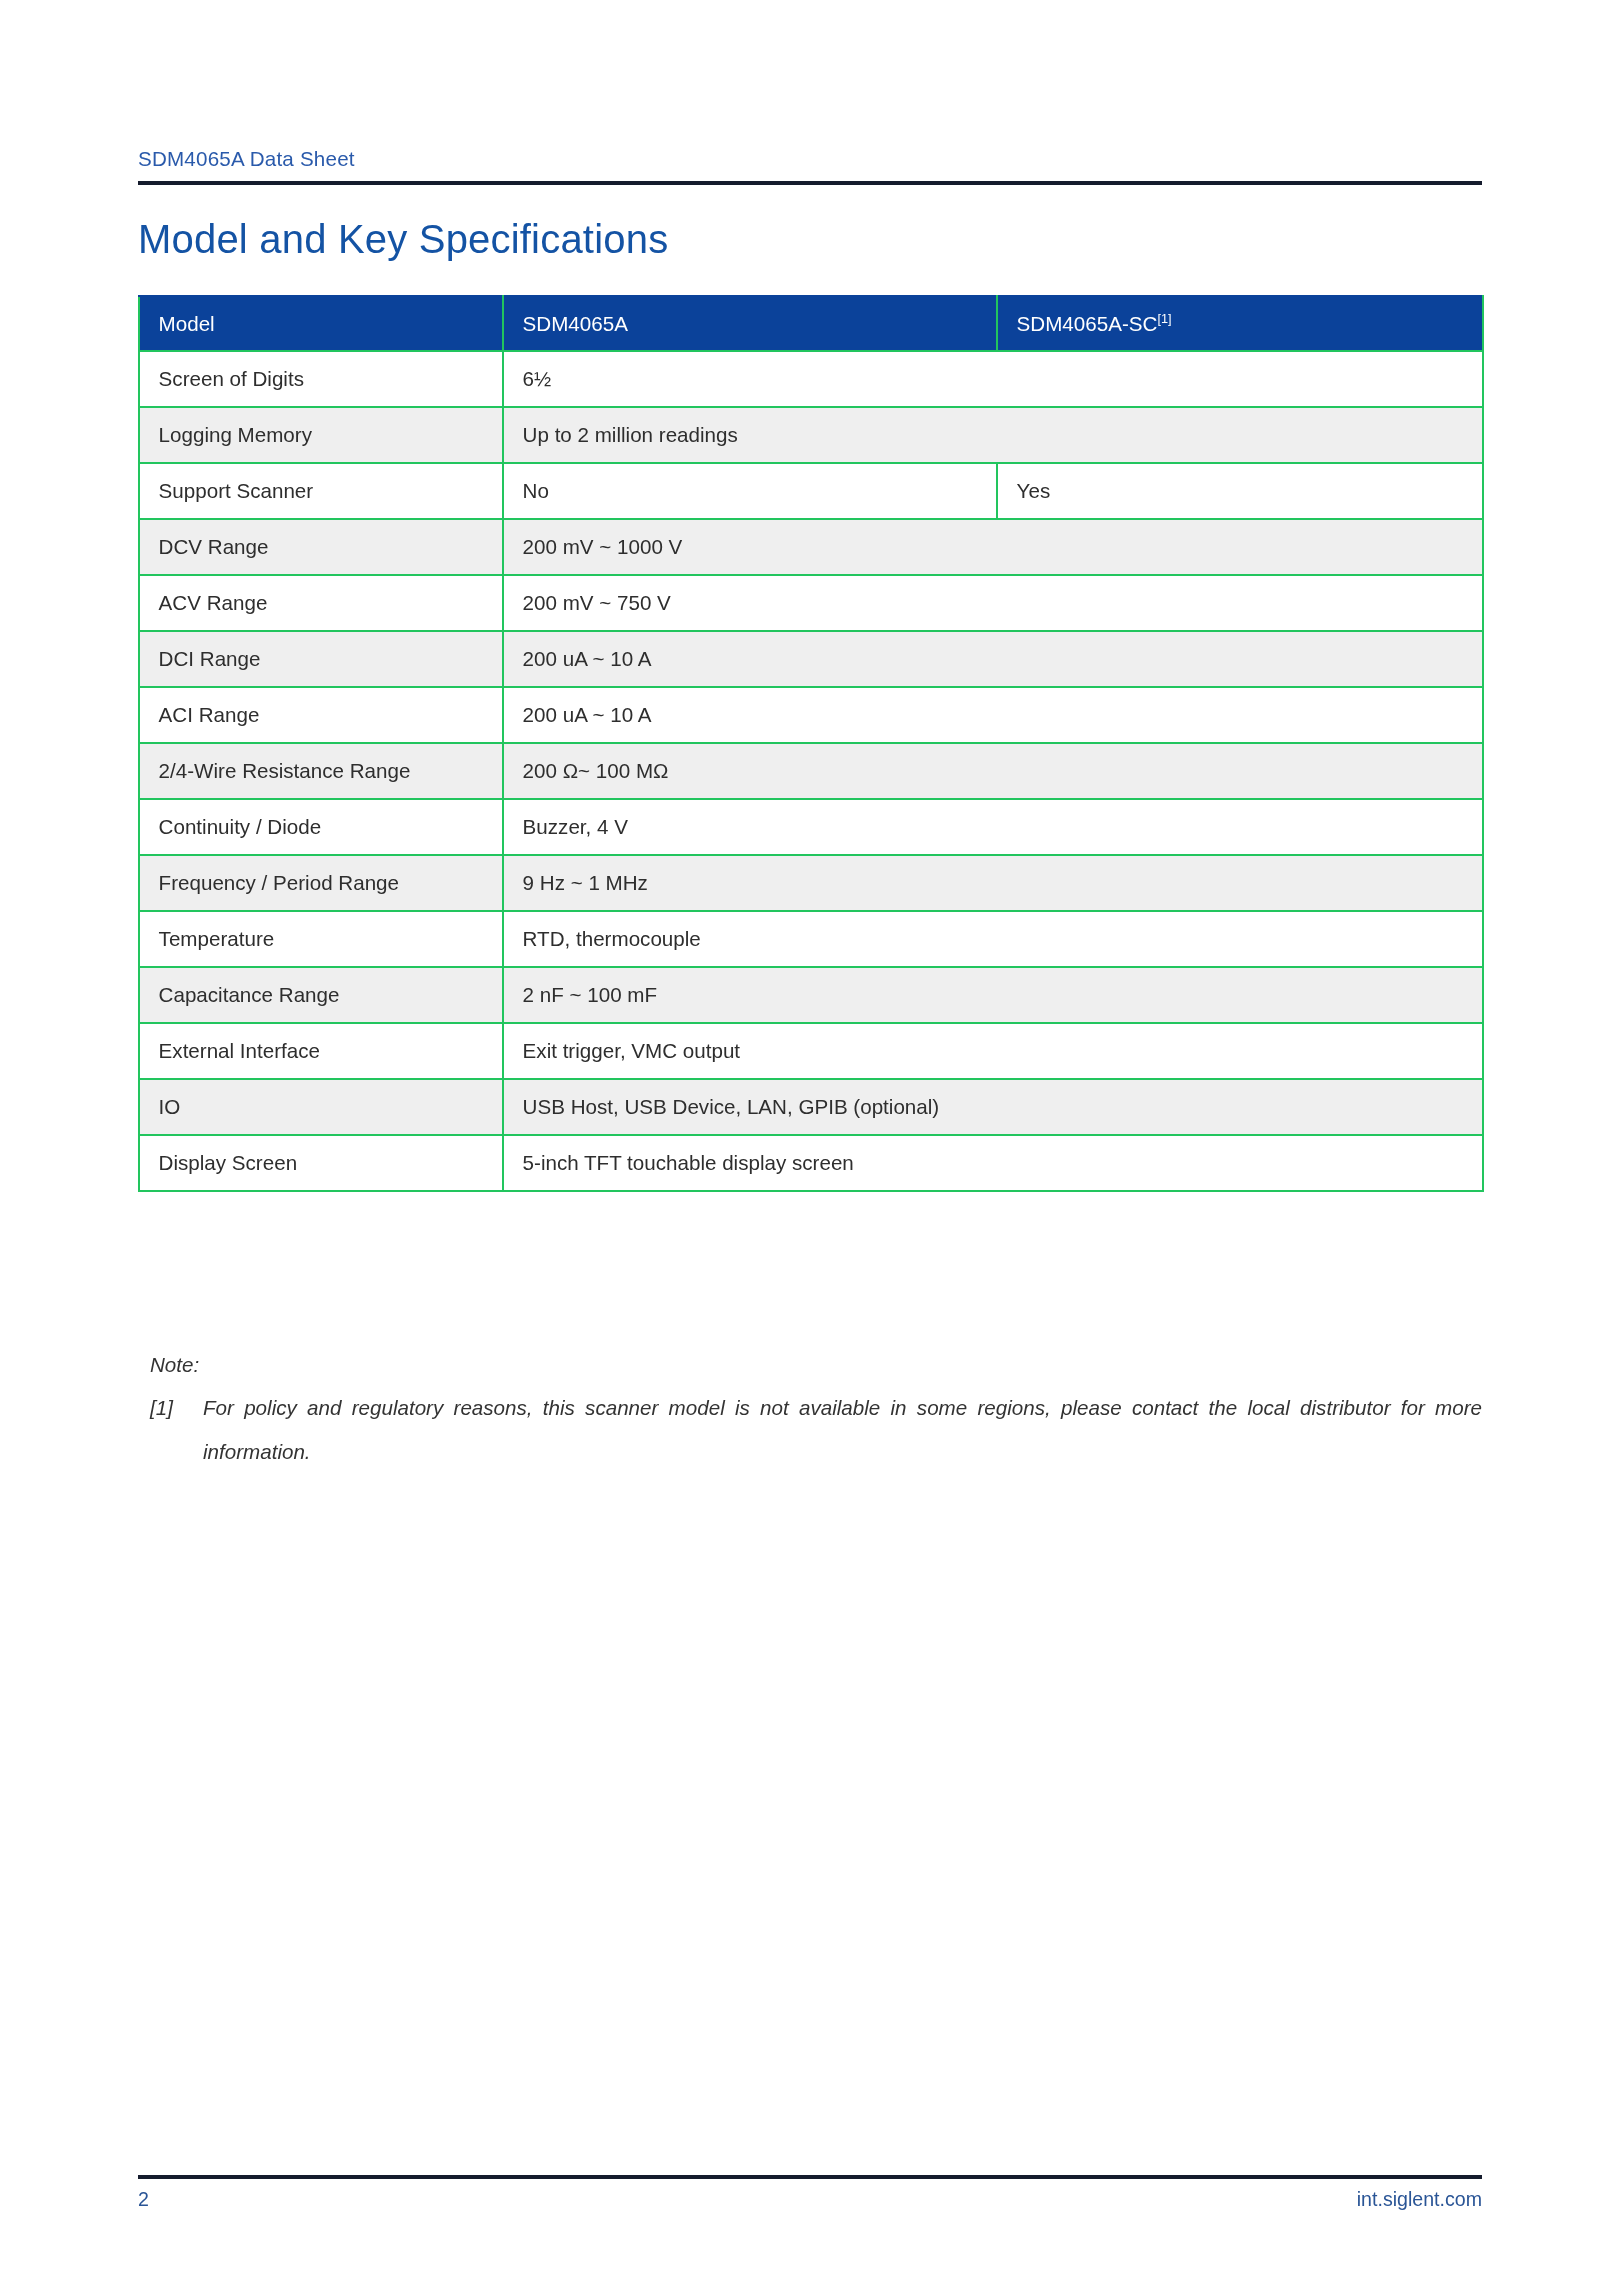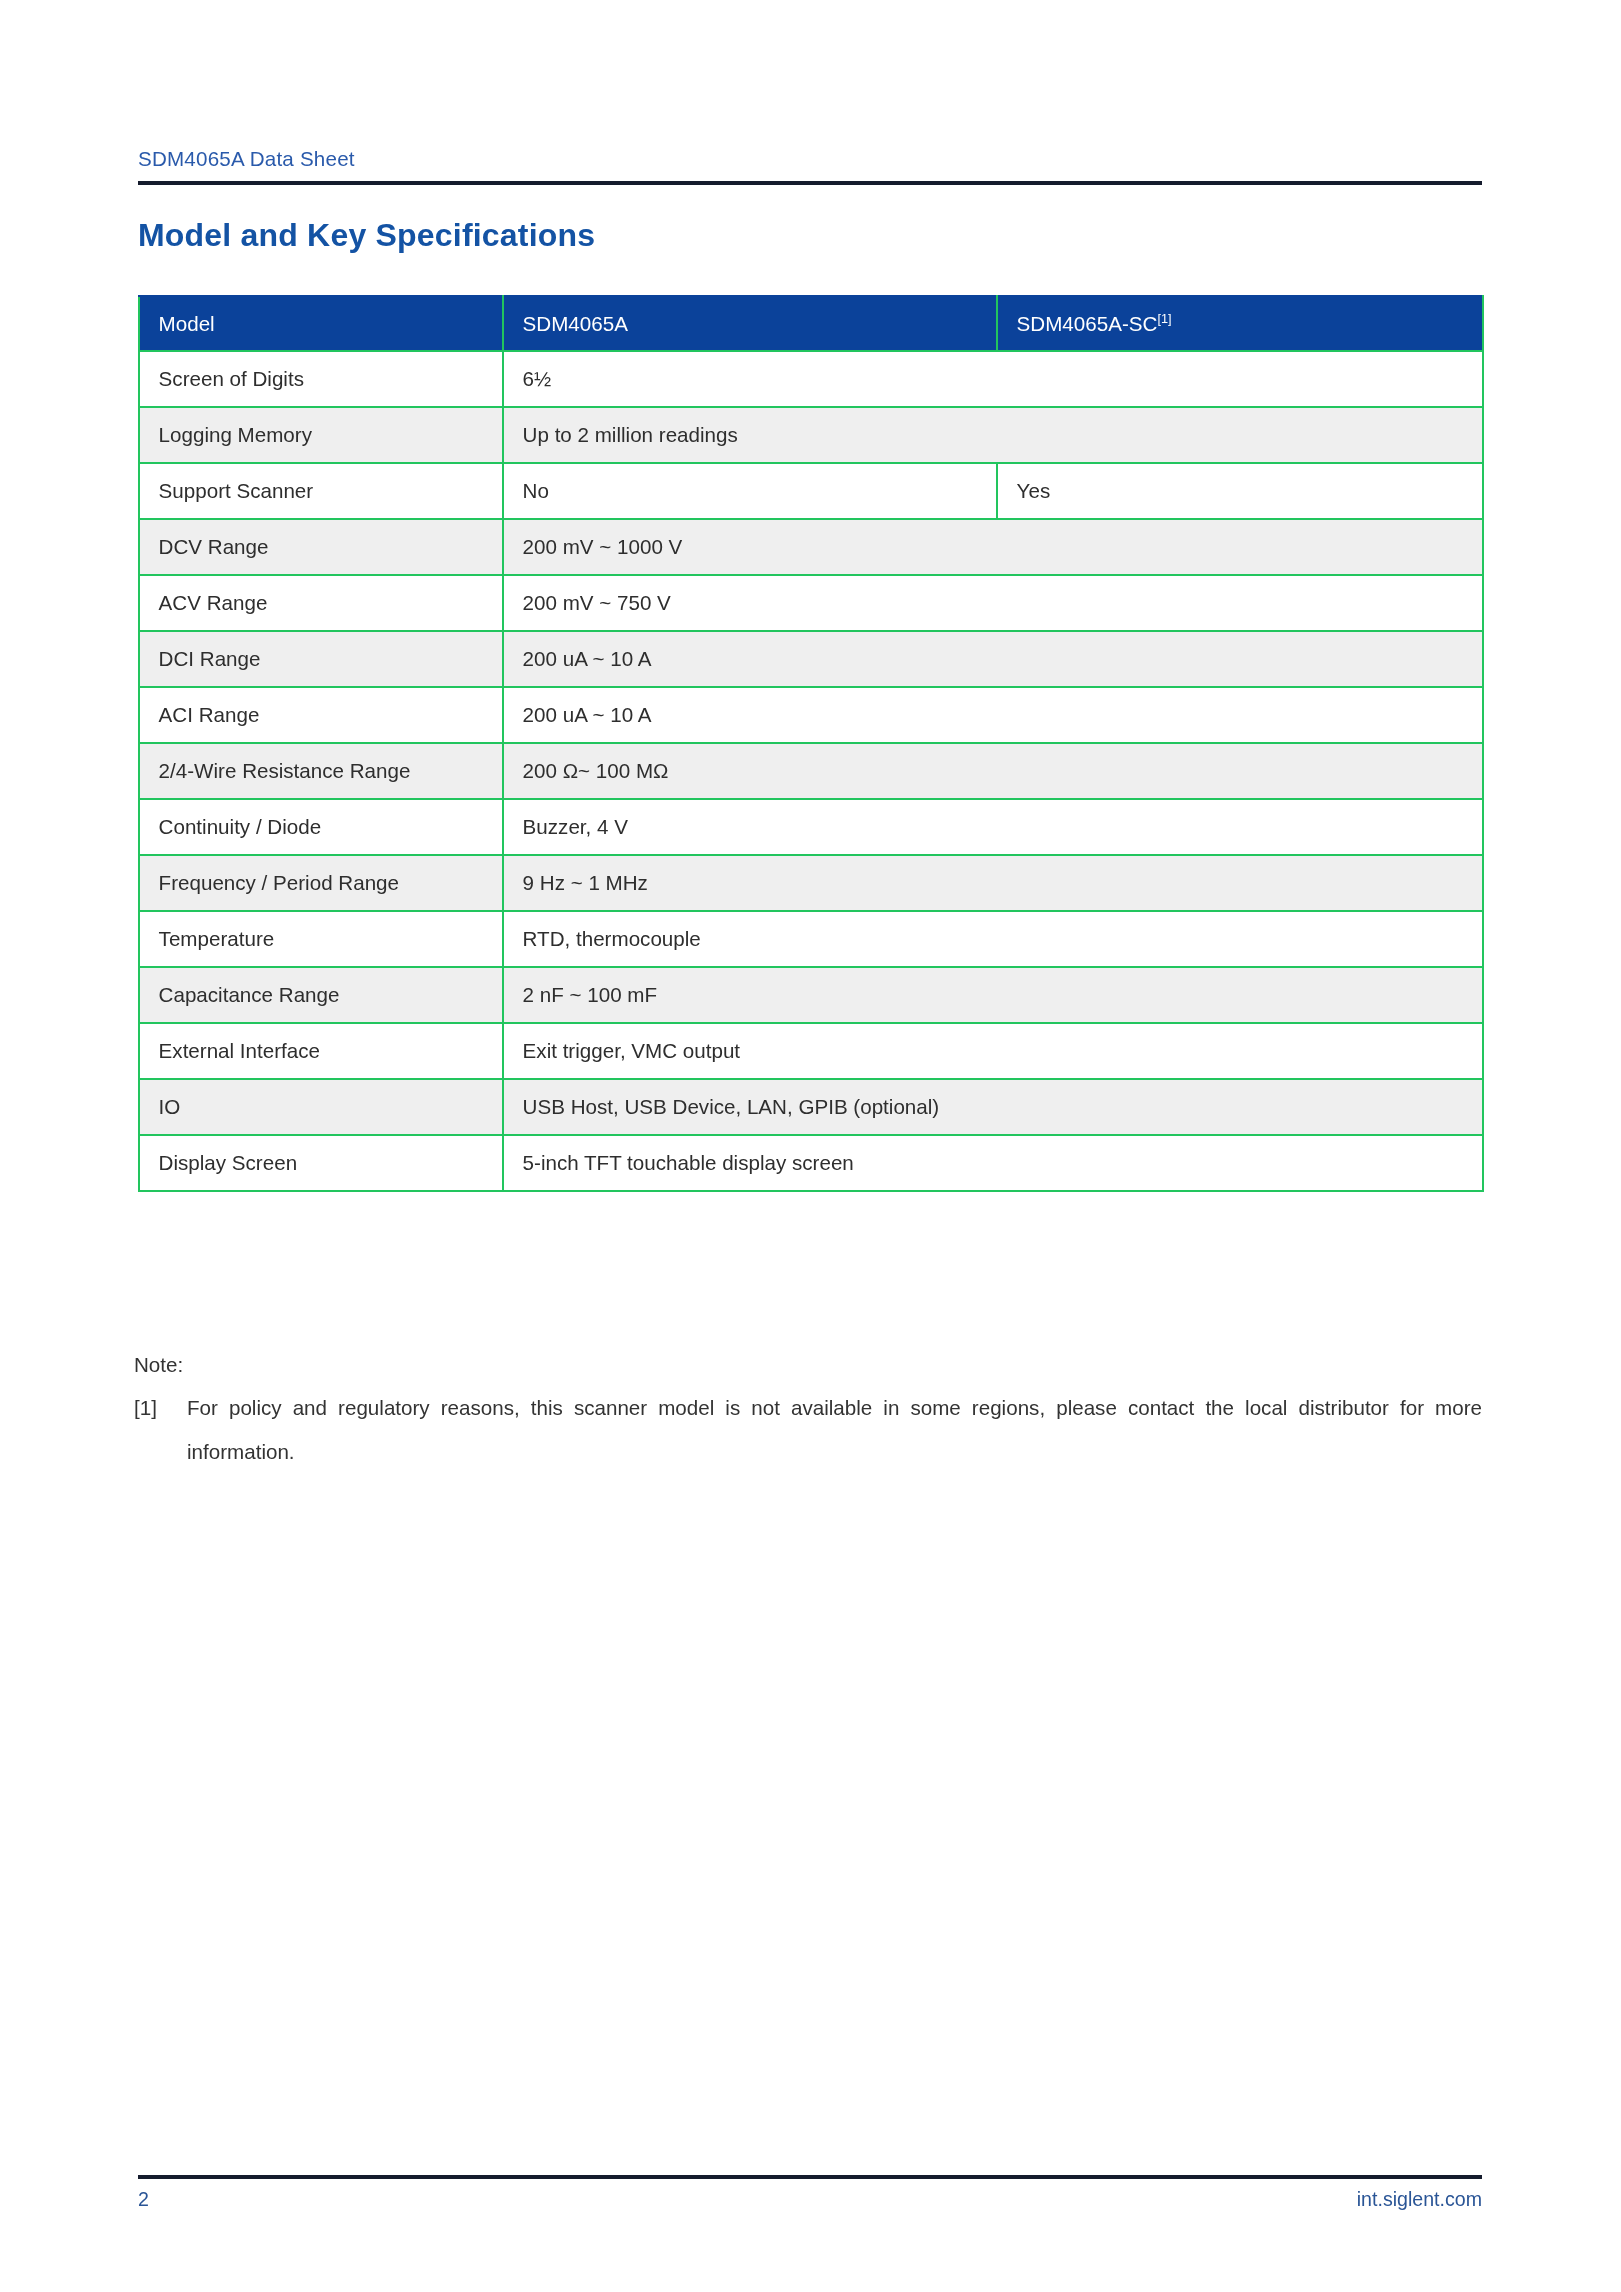--- a/index.html
+++ b/index.html
@@ -13,21 +13,21 @@
   .page { position:absolute; inset:0; background:#ffffff; overflow:hidden;margin-top:37px; }
 
   
   .doc-header { position:absolute; left:138px; right:139px; top:110px; }
   .doc-header-title { font-size:20.6px; color:#2a5aab; letter-spacing:0.2px; }
   .header-rule { margin-top:9.8px; height:3.9px; background:#151c2d; }
 
   
   .section-title {
     position:absolute; left:138px; top:180px;
-    font-size:32px; font-weight:bold; color:#1453a4; letter-spacing:0.2px;
+    font-size:40px; font-weight:normal; color:#1453a4; letter-spacing:0.2px;
   }
 
   
   .specs-table {
     position:absolute; left:138px; top:258px; width:1344px;
     border-collapse:collapse; table-layout:fixed;
     font-size:20.6px; color:#2e2e2e;
   }
   .specs-table col.c1 { width:364px; }
   .specs-table col.c2 { width:494px; }
@@ -41,21 +41,21 @@
   .specs-table thead th {
     background:#0b429a; color:#ffffff; height:55px;
     border-top-color:#0b429a;
   }
   .specs-table thead th + th { border-left:2.9px solid #ffffff; }
   .specs-table thead th sup { font-size:12.7px; vertical-align:super; }
   .specs-table tbody tr:nth-child(even) td { background:#efefef; }
   .specs-table tbody tr:nth-child(odd)  td { background:#ffffff; }
 
   
-  .note-section { position:absolute; left:134px; right:139px; top:1306px; font-size:20.6px; color:#333333; }
+  .note-section { position:absolute; left:150px; right:139px; top:1306px; font-size:20.6px; color:#333333;font-style:italic; }
   .note-label { line-height:43px; }
   .note-item { display:flex; align-items:flex-start; }
   .note-ref { width:53px; flex:0 0 53px; line-height:44px; }
   .note-text { flex:1; text-align:justify; line-height:44px; }
 
   
   .page-footer { position:absolute; left:138px; right:139px; top:2138px; }
   .footer-rule { height:3.9px; background:#151c2d; }
   .footer-row { display:flex; justify-content:space-between; margin-top:8.8px; font-size:19.6px; color:#2a5596; }
 </style>

